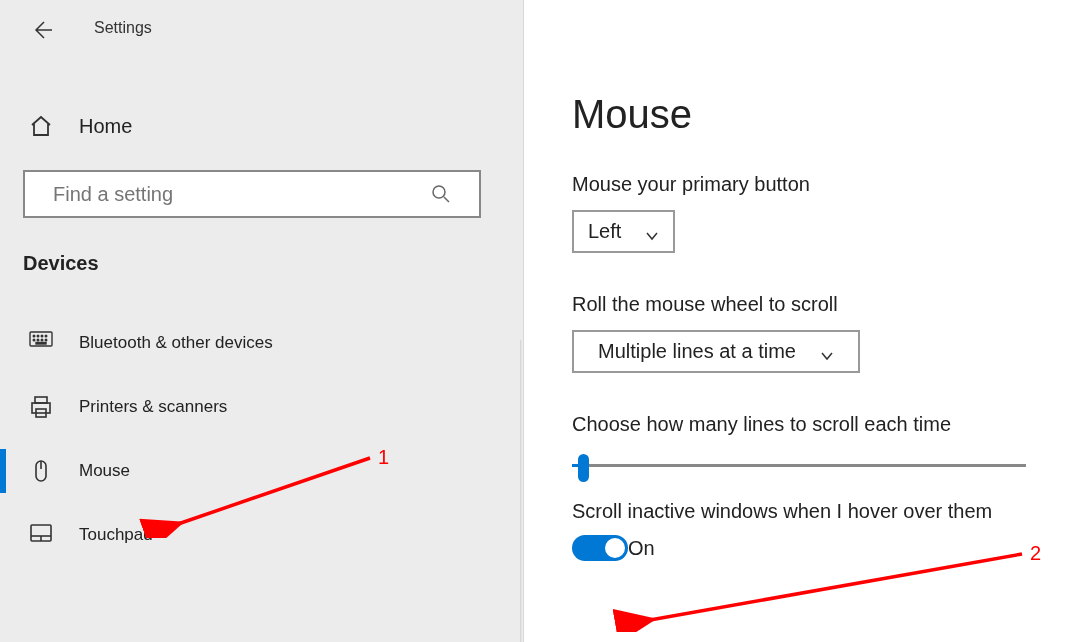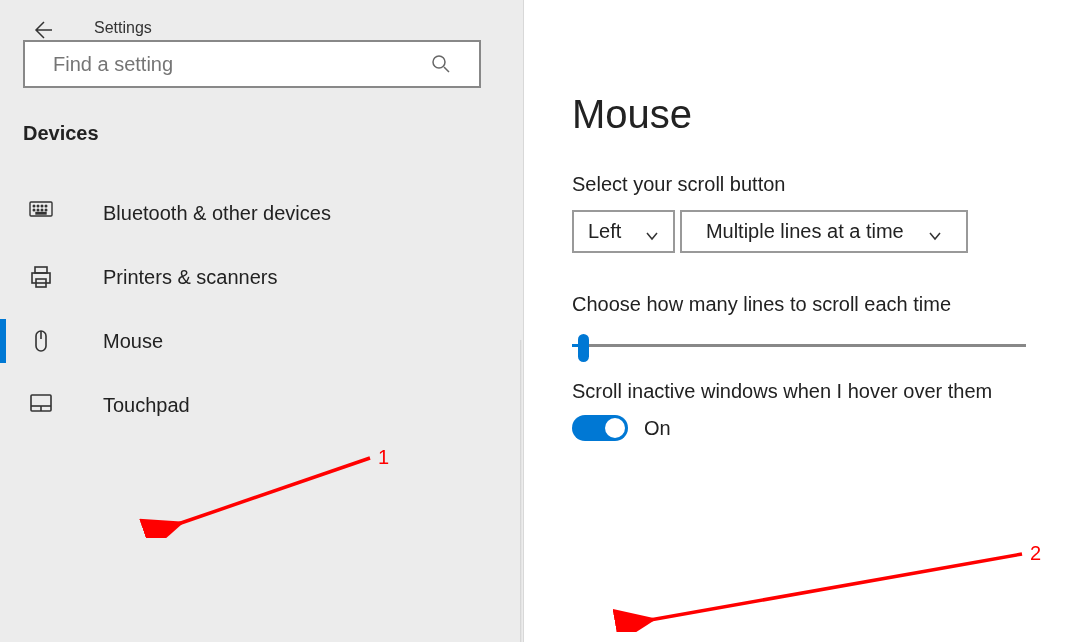--- a/index.html
+++ b/index.html
@@ -18,34 +18,34 @@
     .search-box { margin: 22px 0 0 23px; width: 458px; height: 48px; border: 2px solid #888; background: #fff; display: flex; align-items: center; padding: 0 28px; }
     .search-input { flex: 1; border: none; outline: none; font-size: 20px; color: #666; background: transparent; }
     .search-icon { width: 20px; height: 20px; }
 
     .section-label { margin: 34px 0 0 23px; font-size: 20px; font-weight: 600; color: #222; }
 
     .nav-list { margin-top: 36px; }
     .nav-item { display: flex; align-items: center; padding: 20px 0 20px 29px; cursor: pointer; position: relative; }
     .nav-item.active::before { content: ''; position: absolute; left: 0; top: 10px; bottom: 10px; width: 6px; background: #0078d4; }
     .nav-icon { width: 24px; height: 24px; margin-right: 26px; flex-shrink: 0; }
-    .nav-label { font-size: 20px; color: #222; margin-left: 24px; }
+    .nav-label { font-size: 17px; color: #222; }
 
     .main h1 { font-size: 40px; font-weight: 400; color: #222; margin-top: 92px; margin-bottom: 36px; }
     .field-label { font-size: 20px; color: #222; margin-bottom: 14px; margin-top: 0; }
     .select-box { border: 2px solid #999; padding: 8px 14px; display: inline-flex; align-items: center; gap: 24px; font-size: 20px; color: #222; cursor: pointer; margin-bottom: 40px; }
     .select-box.wide { min-width: 288px; justify-content: center; }
     .chev { width: 14px; height: 14px; }
 
     .slider-wrap { margin-top: 18px; width: 454px; position: relative; height: 24px; margin-bottom: 22px; }
     .slider-track { position: absolute; top: 10px; left: 0; right: 0; height: 3px; background: #888; }
     .slider-track-fill { position: absolute; top: 10px; left: 0; width: 14px; height: 3px; background: #0078d4; }
     .slider-thumb { position: absolute; top: 0; left: 6px; width: 11px; height: 28px; background: #0078d4; border-radius: 6px; }
 
-    .toggle-row { display: flex; align-items: center; gap: 16px; margin-top: 12px; }
+    .toggle-row { display: flex; align-items: center; margin-top: 12px; }
     .toggle { width: 56px; height: 26px; background: #0078d4; border-radius: 13px; position: relative; cursor: pointer; }
     .toggle-knob { position: absolute; right: 3px; top: 3px; width: 20px; height: 20px; background: #fff; border-radius: 50%; }
     .toggle-label { font-size: 20px; color: #222; }
 
     .scroll-inactive-label { font-size: 20px; color: #222; margin-top: 9px; }
 
     .annotation { position: absolute; pointer-events: none; }
     .arrow1 { top: 438px; left: 138px; width: 260px; height: 100px; }
     .arrow2 { bottom: 10px; right: 30px; width: 460px; height: 90px; }
     .ann-label { font-family: Arial; font-size: 20px; fill: #ff0000; }
@@ -57,20 +57,28 @@
 
 <div class="container">
   <div class="sidebar">
     <div class="back-arrow">
       <svg viewBox="0 0 24 24" fill="none" stroke="#333" stroke-width="1.5">
           <path d="M14 4 L6 12 L14 20 M6 12 L22 12"></path>
         </svg>
     </div>
     <div class="title">Settings</div>
 
+    <div class="home-row">
+      <span class="home-icon">
+        <svg viewBox="0 0 24 24" fill="none" stroke="#333" stroke-width="1.8">
+            <path d="M3 11 L12 3 L21 11 M5 10 V21 H19 V10"></path>
+          </svg>
+      </span>
+      <span class="home-label">Home</span>
+    </div>
 
     <div class="search-box">
       <input class="search-input" placeholder="Find a setting" style="">
       <span class="search-icon">
         <svg viewBox="0 0 20 20" fill="none" stroke="#666" stroke-width="1.5">
             <circle cx="8" cy="8" r="6"></circle>
             <path d="M13 13 L18 18"></path>
           </svg>
       </span>
     </div>
@@ -123,30 +131,31 @@
             </svg>
         </span>
         <span class="nav-label">Touchpad</span>
       </div>
     </div>
   </div>
 
   <div class="main">
     <h1>Mouse</h1>
 
-    <div class="field-label">Select your scroll button</div>
+    <div class="field-label">Mouse your primary button</div>
     <div class="select-box">
       <span>Left</span>
       <span class="chev">
         <svg viewBox="0 0 14 14" fill="none" stroke="#333" stroke-width="1.5">
             <path d="M2 4 L7 10 L12 4"></path>
           </svg>
       </span>
     </div>
 
+    <div class="field-label">Roll the mouse wheel to scroll</div>
     <div class="select-box wide">
       <span>Multiple lines at a time</span>
       <span class="chev">
         <svg viewBox="0 0 14 14" fill="none" stroke="#333" stroke-width="1.5">
             <path d="M2 4 L7 10 L12 4"></path>
           </svg>
       </span>
     </div>
 
     <div class="field-label">Choose how many lines to scroll each time</div>

